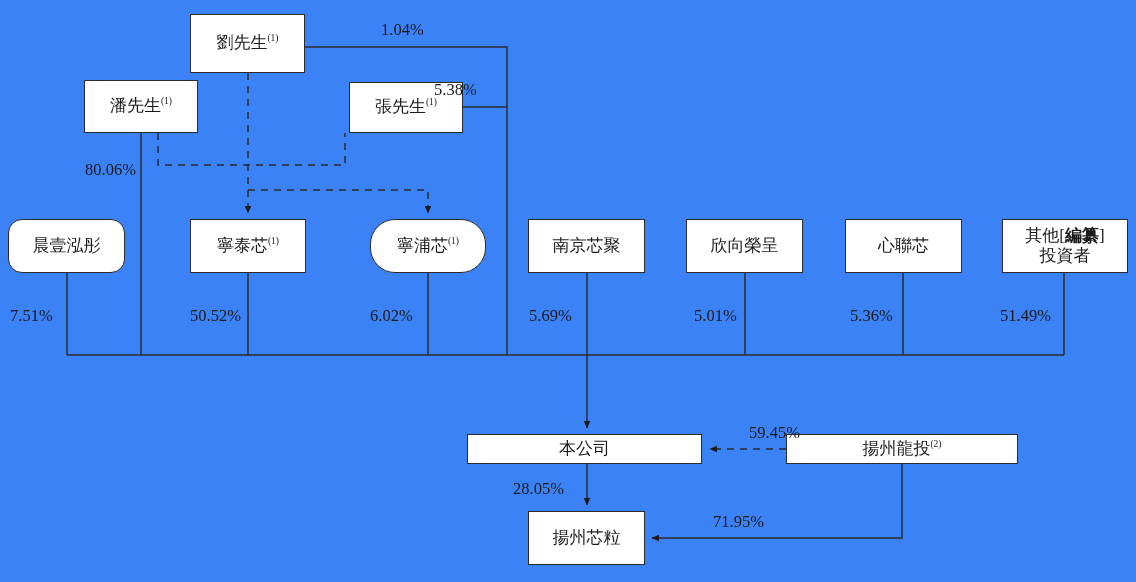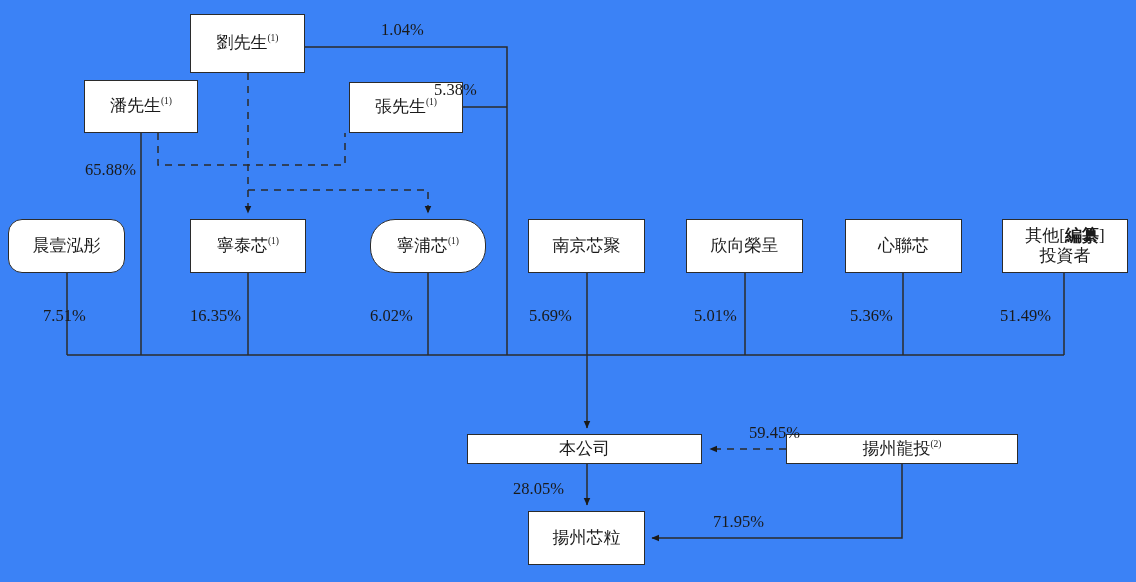--- a/index.html
+++ b/index.html
@@ -156,25 +156,25 @@
   </div>
 
   <div class="node" style="left:528px; top:511px; width:117px; height:54px;">
     <span class="label"><span>揚州芯粒</span></span>
   </div>
 
   <div class="pct" style="left:381px; top:20px;">1.04%</div>
 
   <div class="pct" style="left:434px; top:80px;">5.38%</div>
 
-  <div class="pct" style="left:85px; top:160px;">65.88%</div>
+  <div class="pct" style="left:85px; top:160px;">80.06%</div>
 
-  <div class="pct" style="left:10px; top:306px;margin-left:33px;">7.51%</div>
+  <div class="pct" style="left:10px; top:306px;">7.51%</div>
 
-  <div class="pct" style="left:190px; top:306px;">16.35%</div>
+  <div class="pct" style="left:190px; top:306px;">50.52%</div>
 
   <div class="pct" style="left:370px; top:306px;">6.02%</div>
 
   <div class="pct" style="left:529px; top:306px;">5.69%</div>
 
   <div class="pct" style="left:694px; top:306px;">5.01%</div>
 
   <div class="pct" style="left:850px; top:306px;">5.36%</div>
 
   <div class="pct" style="left:1000px; top:306px;">51.49%</div>

